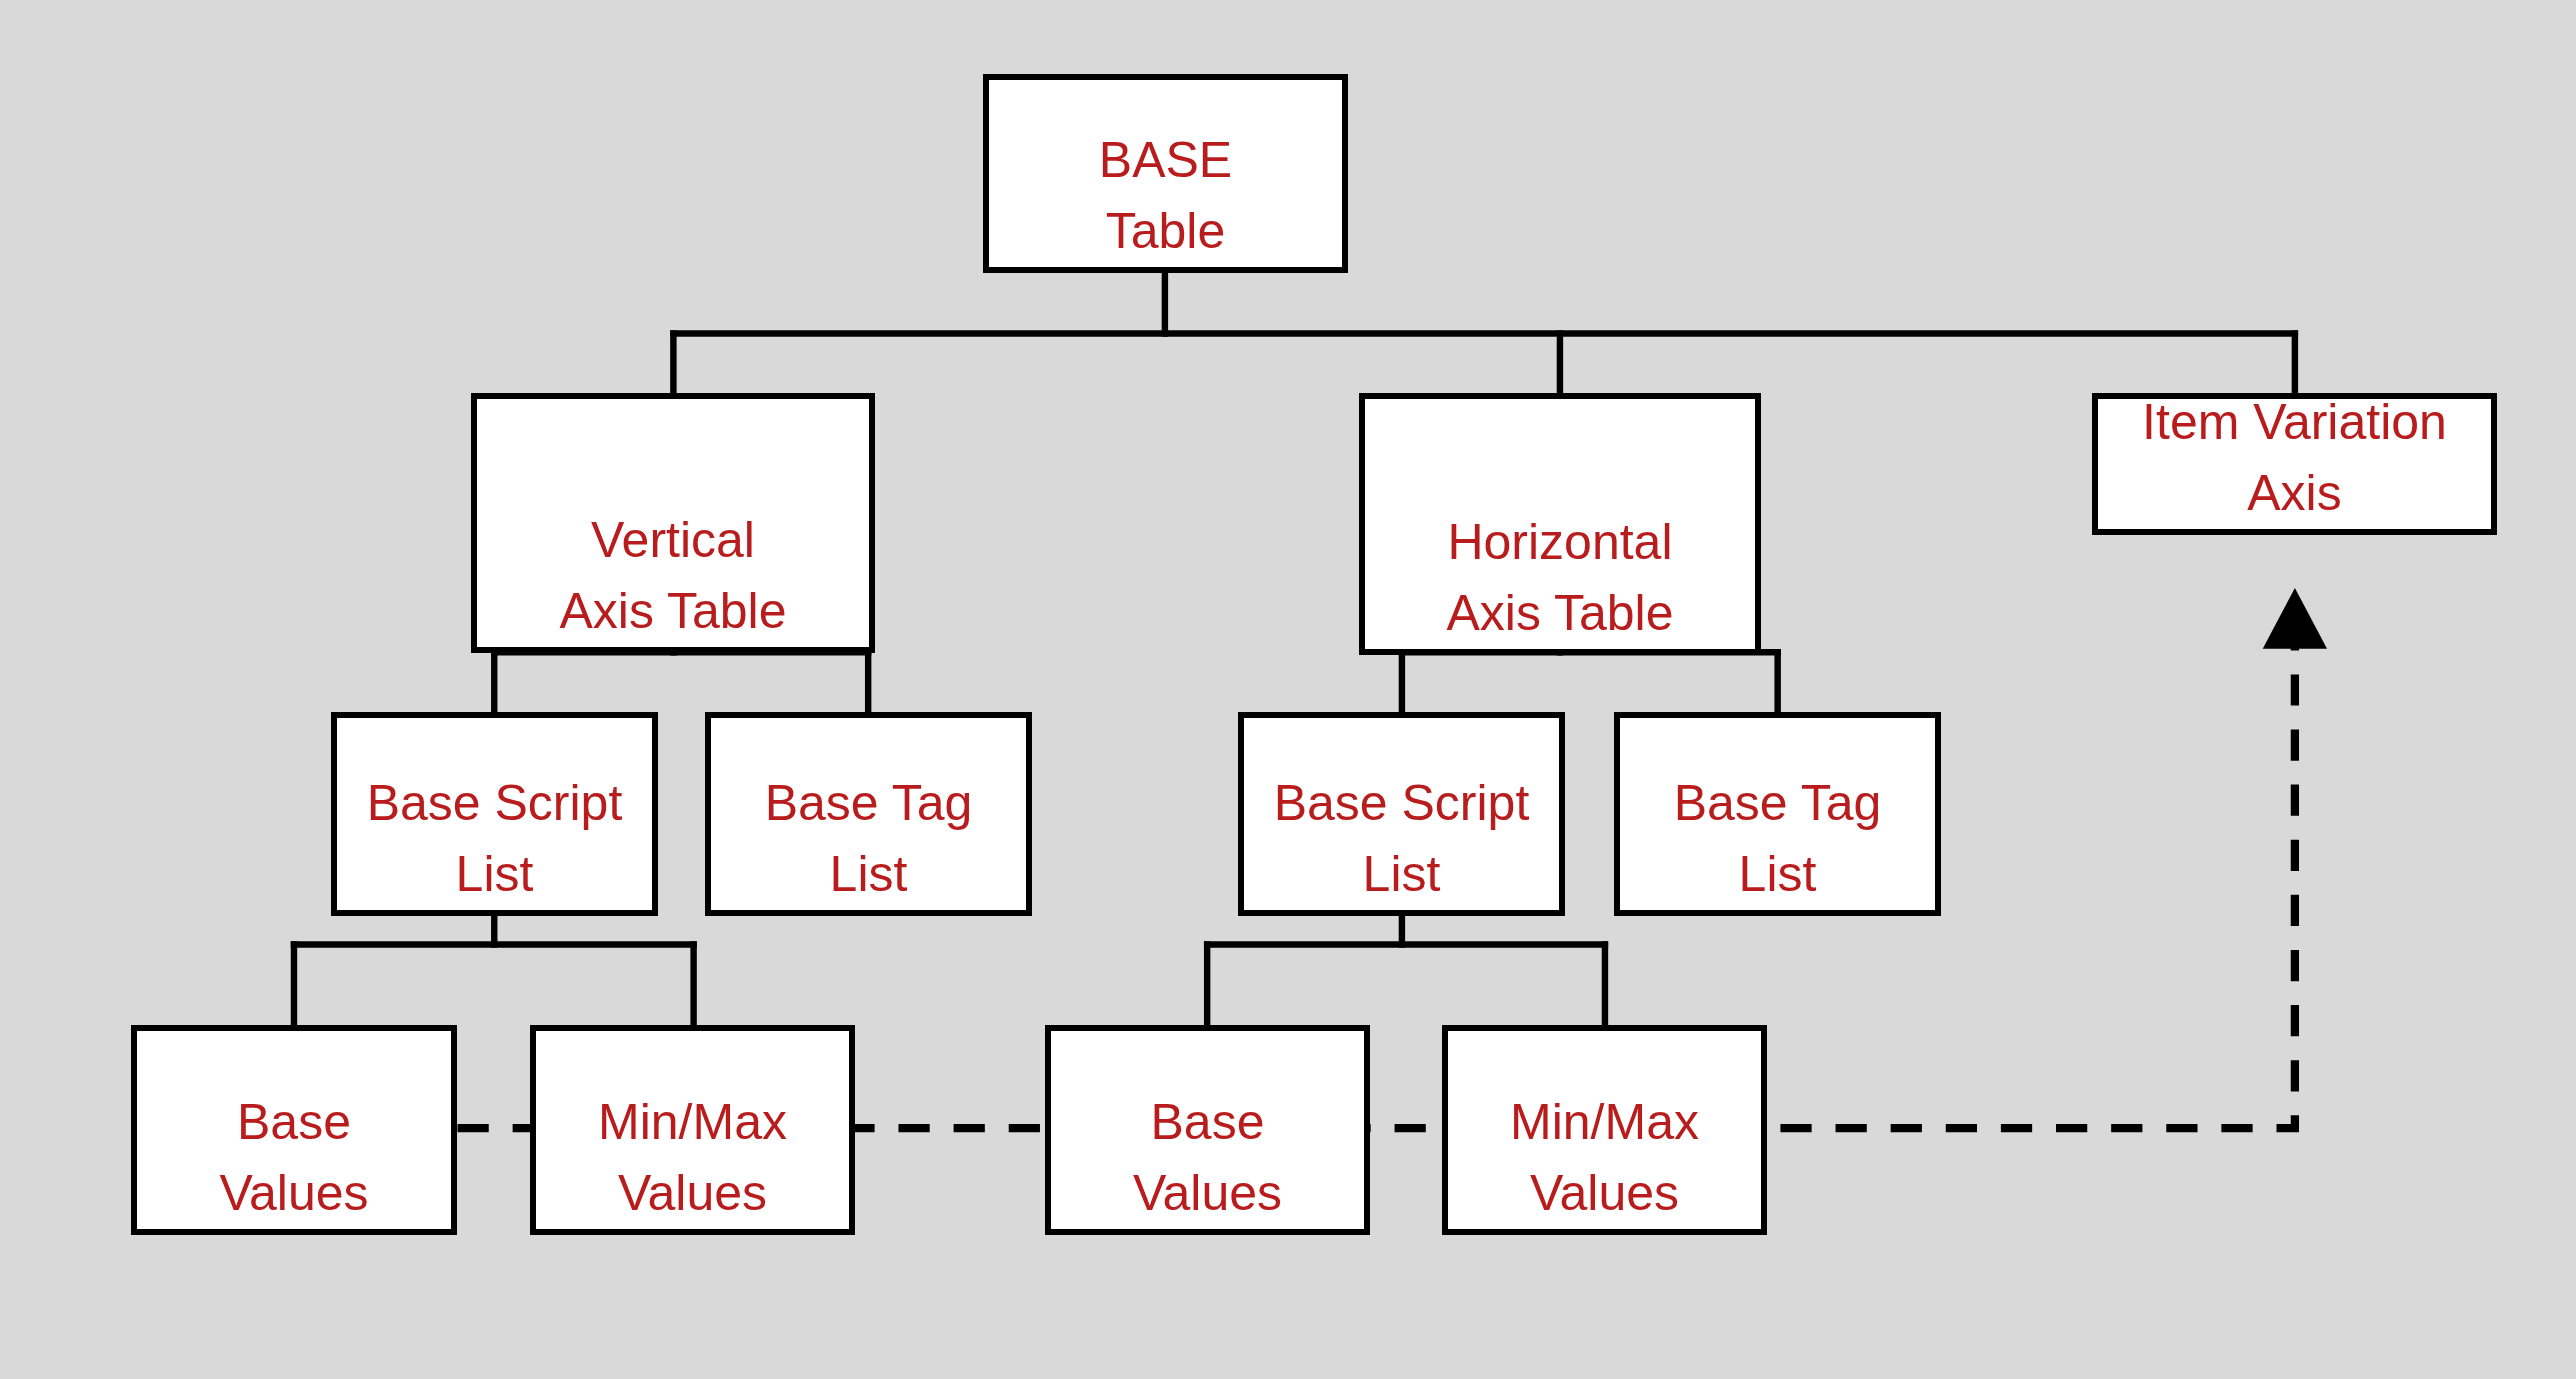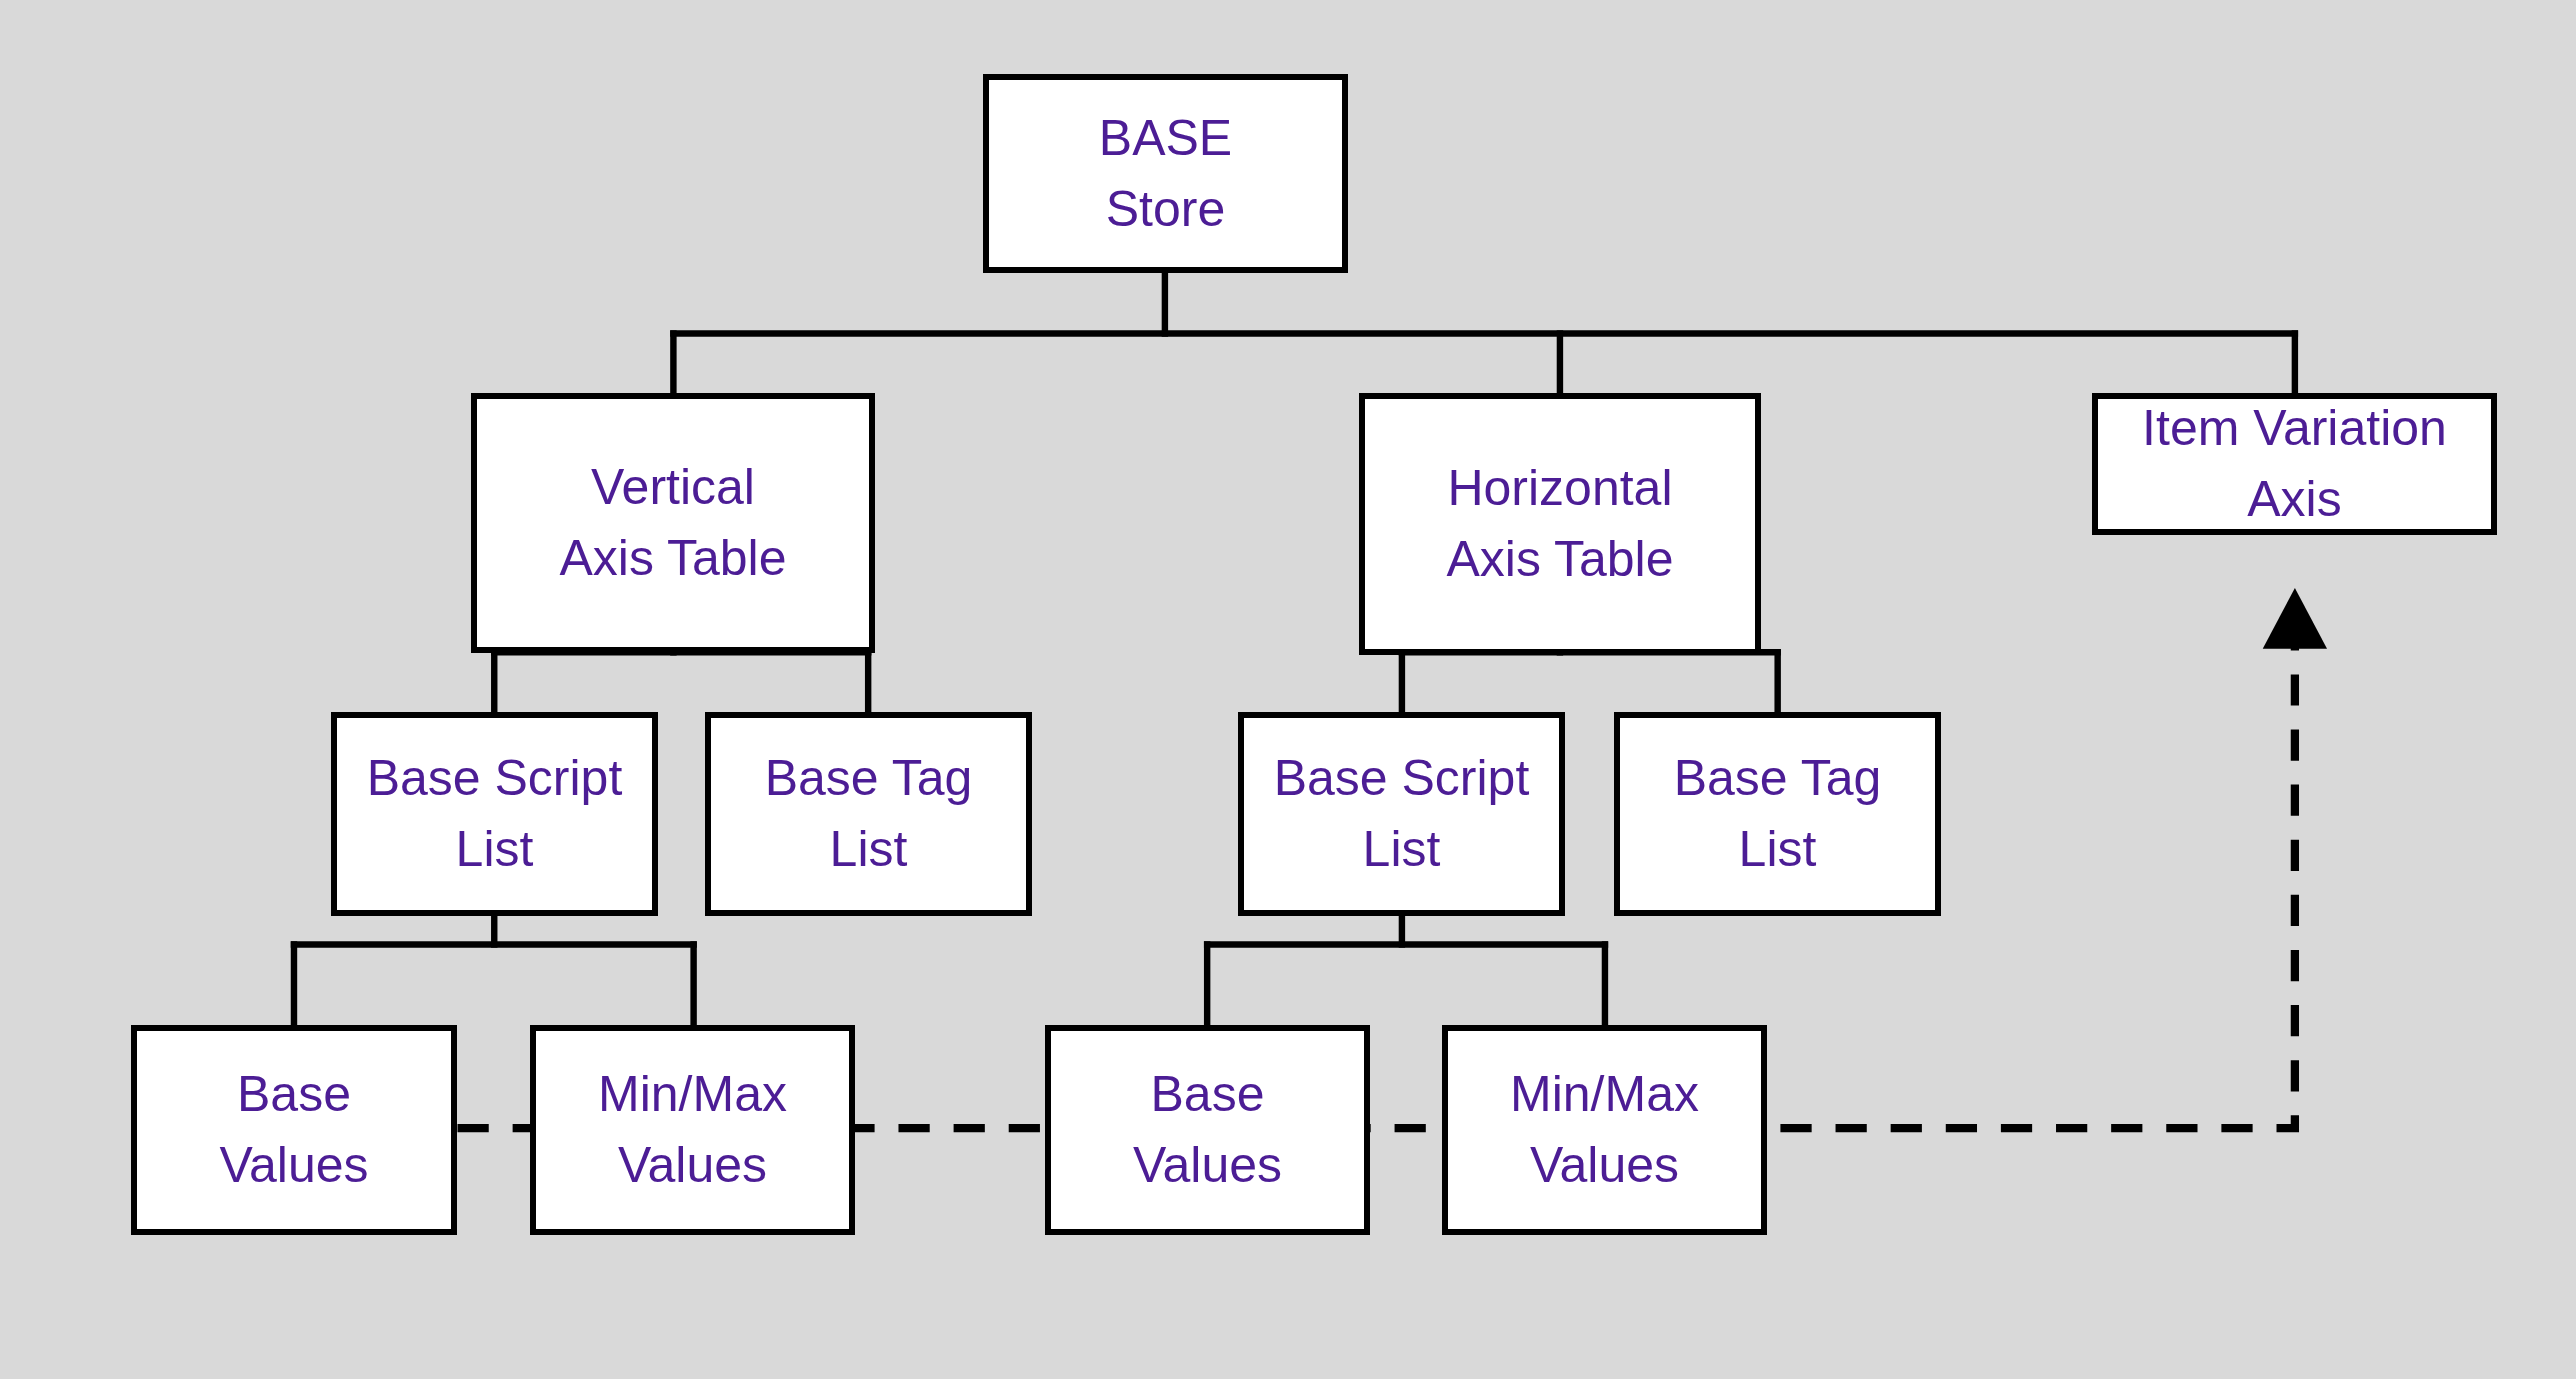--- a/index.html
+++ b/index.html
@@ -28,22 +28,22 @@
     height: 1380px;
   }
   .node {
     position: absolute;
     background: #ffffff;
     border: 6.4px solid #000000;
     box-sizing: border-box;
     display: flex;
     flex-direction: column;
     align-items: center;
-    justify-content: center;
-    color: #4c1d95;
+    justify-content: flex-end;
+    color: #b91c1c;
     text-align: center;
     line-height: 1.42;
     font-size: 50px;
     font-weight: 400;
     letter-spacing: 0px;
   }
   .node .line1, .node .line2 {
     display: block;
     white-space: nowrap;
   }
@@ -81,21 +81,21 @@
         <path d="M 498 1228 L 2498 1228 L 2498 690"></path>
       </g>
     <g id="arrow-heads" fill="#000000" stroke="none">
         <polygon points="2498,640 2463,706 2533,706"></polygon>
       </g>
   </svg>
 
   <div id="node-layer">
       <div class="node" style="left: 983px; top: 74px; width: 365px; height: 199px; border-color: rgb(0, 0, 0); background: rgb(255, 255, 255);">
         <span class="line1">BASE</span>
-        <span class="line2">Store</span>
+        <span class="line2">Table</span>
       </div>
       <div class="node" style="left: 471px; top: 393px; width: 404px; height: 260px; border-color: rgb(0, 0, 0); background: rgb(255, 255, 255);">
         <span class="line1">Vertical</span>
         <span class="line2">Axis Table</span>
       </div>
       <div class="node" style="left: 1359px; top: 393px; width: 402px; height: 262px; border-color: rgb(0, 0, 0); background: rgb(255, 255, 255);">
         <span class="line1">Horizontal</span>
         <span class="line2">Axis Table</span>
       </div>
       <div class="node" style="left: 2092px; top: 393px; width: 405px; height: 142px; border-color: rgb(0, 0, 0); background: rgb(255, 255, 255);">

